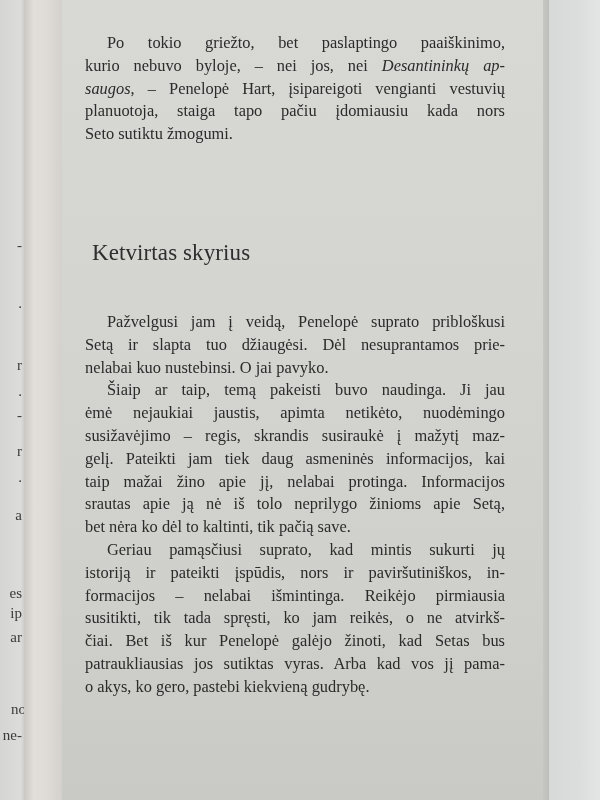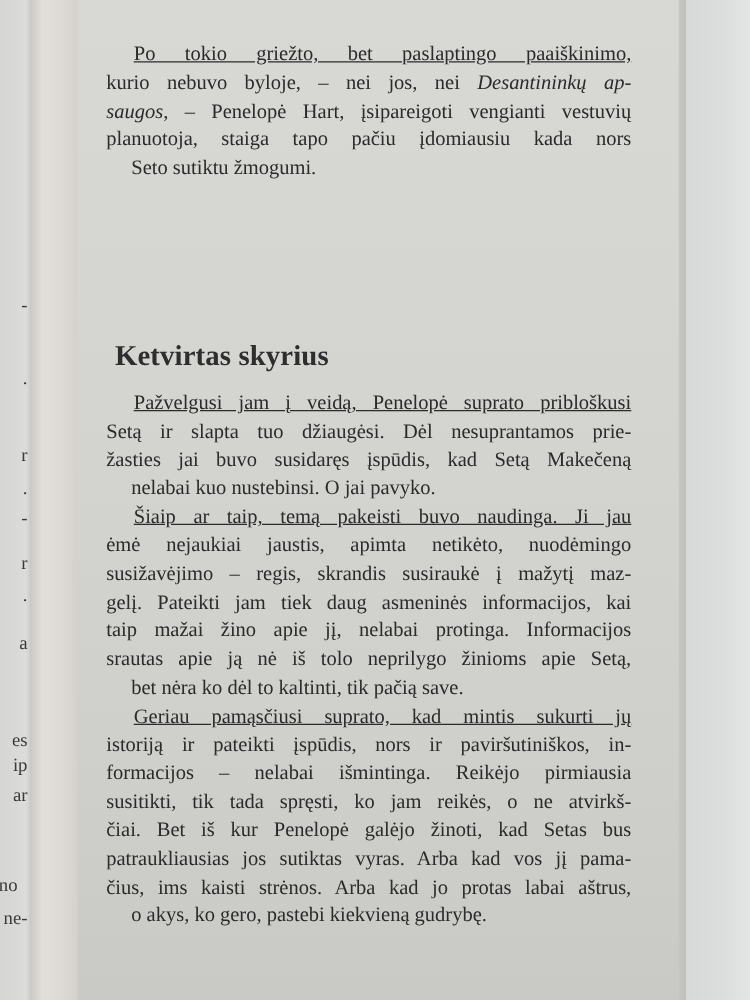--- a/index.html
+++ b/index.html
@@ -66,33 +66,32 @@
     }
     .line {
       display: block;
       text-align: justify;
       text-align-last: justify;
       white-space: nowrap;
       overflow: visible;
     }
     .line.last {
       text-align-last: left;
-      margin-left: 20px;
     }
-    .line.indent { padding-left: 22px; text-decoration: underline; }
+    .line.indent { padding-left: 22px; }
     .ital { font-style: italic; }
     .block-1 { top: 32px; }
     .chapter-title {
       position: absolute;
       left: 92px;
-      top: 272px;
+      top: 240px;
       font-family: "Liberation Serif", "DejaVu Serif", serif;
       font-size: 23px;
       color: #2e2e2e;
-      font-weight: bold;
+      font-weight: normal;
       margin: 0;
       letter-spacing: 0.1px;
     }
     .block-2 { top: 311px; }
   </style>
 </head>
 <body>
 
 <div class="scene">
   <div class="prev-page" id="prev-page">
@@ -100,21 +99,21 @@
       <span class="frag" style="top: 296px; right: 4px;">.</span>
       <span class="frag" style="top: 358px; right: 4px;">r</span>
       <span class="frag" style="top: 384px; right: 4px;">.</span>
       <span class="frag" style="top: 408px; right: 4px;">-</span>
       <span class="frag" style="top: 444px; right: 4px;">r</span>
       <span class="frag" style="top: 470px; right: 4px;">.</span>
       <span class="frag" style="top: 508px; right: 4px;">a</span>
       <span class="frag" style="top: 586px; right: 4px;">es</span>
       <span class="frag" style="top: 606px; right: 4px;">ip</span>
       <span class="frag" style="top: 630px; right: 4px;">ar</span>
-      <span class="frag" style="top: 702px; right: 12px;">no</span>
+      <span class="frag" style="top: 702px; right: 0;">no</span>
       <span class="frag" style="top: 728px; right: 4px; margin-left: 32px;">ne-</span>
     </div>
   <div class="gutter"></div>
   <div class="page"></div>
   <div class="page-edge"></div>
   <div class="right-bg"></div>
 
   <div class="text block-1">
     <span class="line indent">
       <span>Po tokio griežto, bet paslaptingo paaiškinimo,</span>
@@ -132,36 +131,34 @@
       <span>Seto sutiktu žmogumi.</span>
     </span>
   </div>
 
   <h2 class="chapter-title">Ketvirtas skyrius</h2>
 
   <div class="text block-2">
     <div>
       <span class="line indent">Pažvelgusi jam į veidą, Penelopė suprato pribloškusi</span>
       <span class="line">Setą ir slapta tuo džiaugėsi. Dėl nesuprantamos prie-</span>
-      <span class="line">žasties jai buvo susidaręs įspūdis, kad Setą Makečeną</span>
       <span class="line last">nelabai kuo nustebinsi. O jai pavyko.</span>
     </div>
     <div>
       <span class="line indent">Šiaip ar taip, temą pakeisti buvo naudinga. Ji jau</span>
       <span class="line">ėmė nejaukiai jaustis, apimta netikėto, nuodėmingo</span>
       <span class="line">susižavėjimo – regis, skrandis susiraukė į mažytį maz-</span>
       <span class="line">gelį. Pateikti jam tiek daug asmeninės informacijos, kai</span>
       <span class="line">taip mažai žino apie jį, nelabai protinga. Informacijos</span>
       <span class="line">srautas apie ją nė iš tolo neprilygo žinioms apie Setą,</span>
       <span class="line last">bet nėra ko dėl to kaltinti, tik pačią save.</span>
     </div>
     <div>
       <span class="line indent">Geriau pamąsčiusi suprato, kad mintis sukurti jų</span>
       <span class="line">istoriją ir pateikti įspūdis, nors ir paviršutiniškos, in-</span>
       <span class="line">formacijos – nelabai išmintinga. Reikėjo pirmiausia</span>
       <span class="line">susitikti, tik tada spręsti, ko jam reikės, o ne atvirkš-</span>
       <span class="line">čiai. Bet iš kur Penelopė galėjo žinoti, kad Setas bus</span>
       <span class="line">patraukliausias jos sutiktas vyras. Arba kad vos jį pama-</span>
-      <span class="line">čius, ims kaisti strėnos. Arba kad jo protas labai aštrus,</span>
       <span class="line last">o akys, ko gero, pastebi kiekvieną gudrybę.</span>
     </div>
   </div>
 </div>
 
 </body></html>

